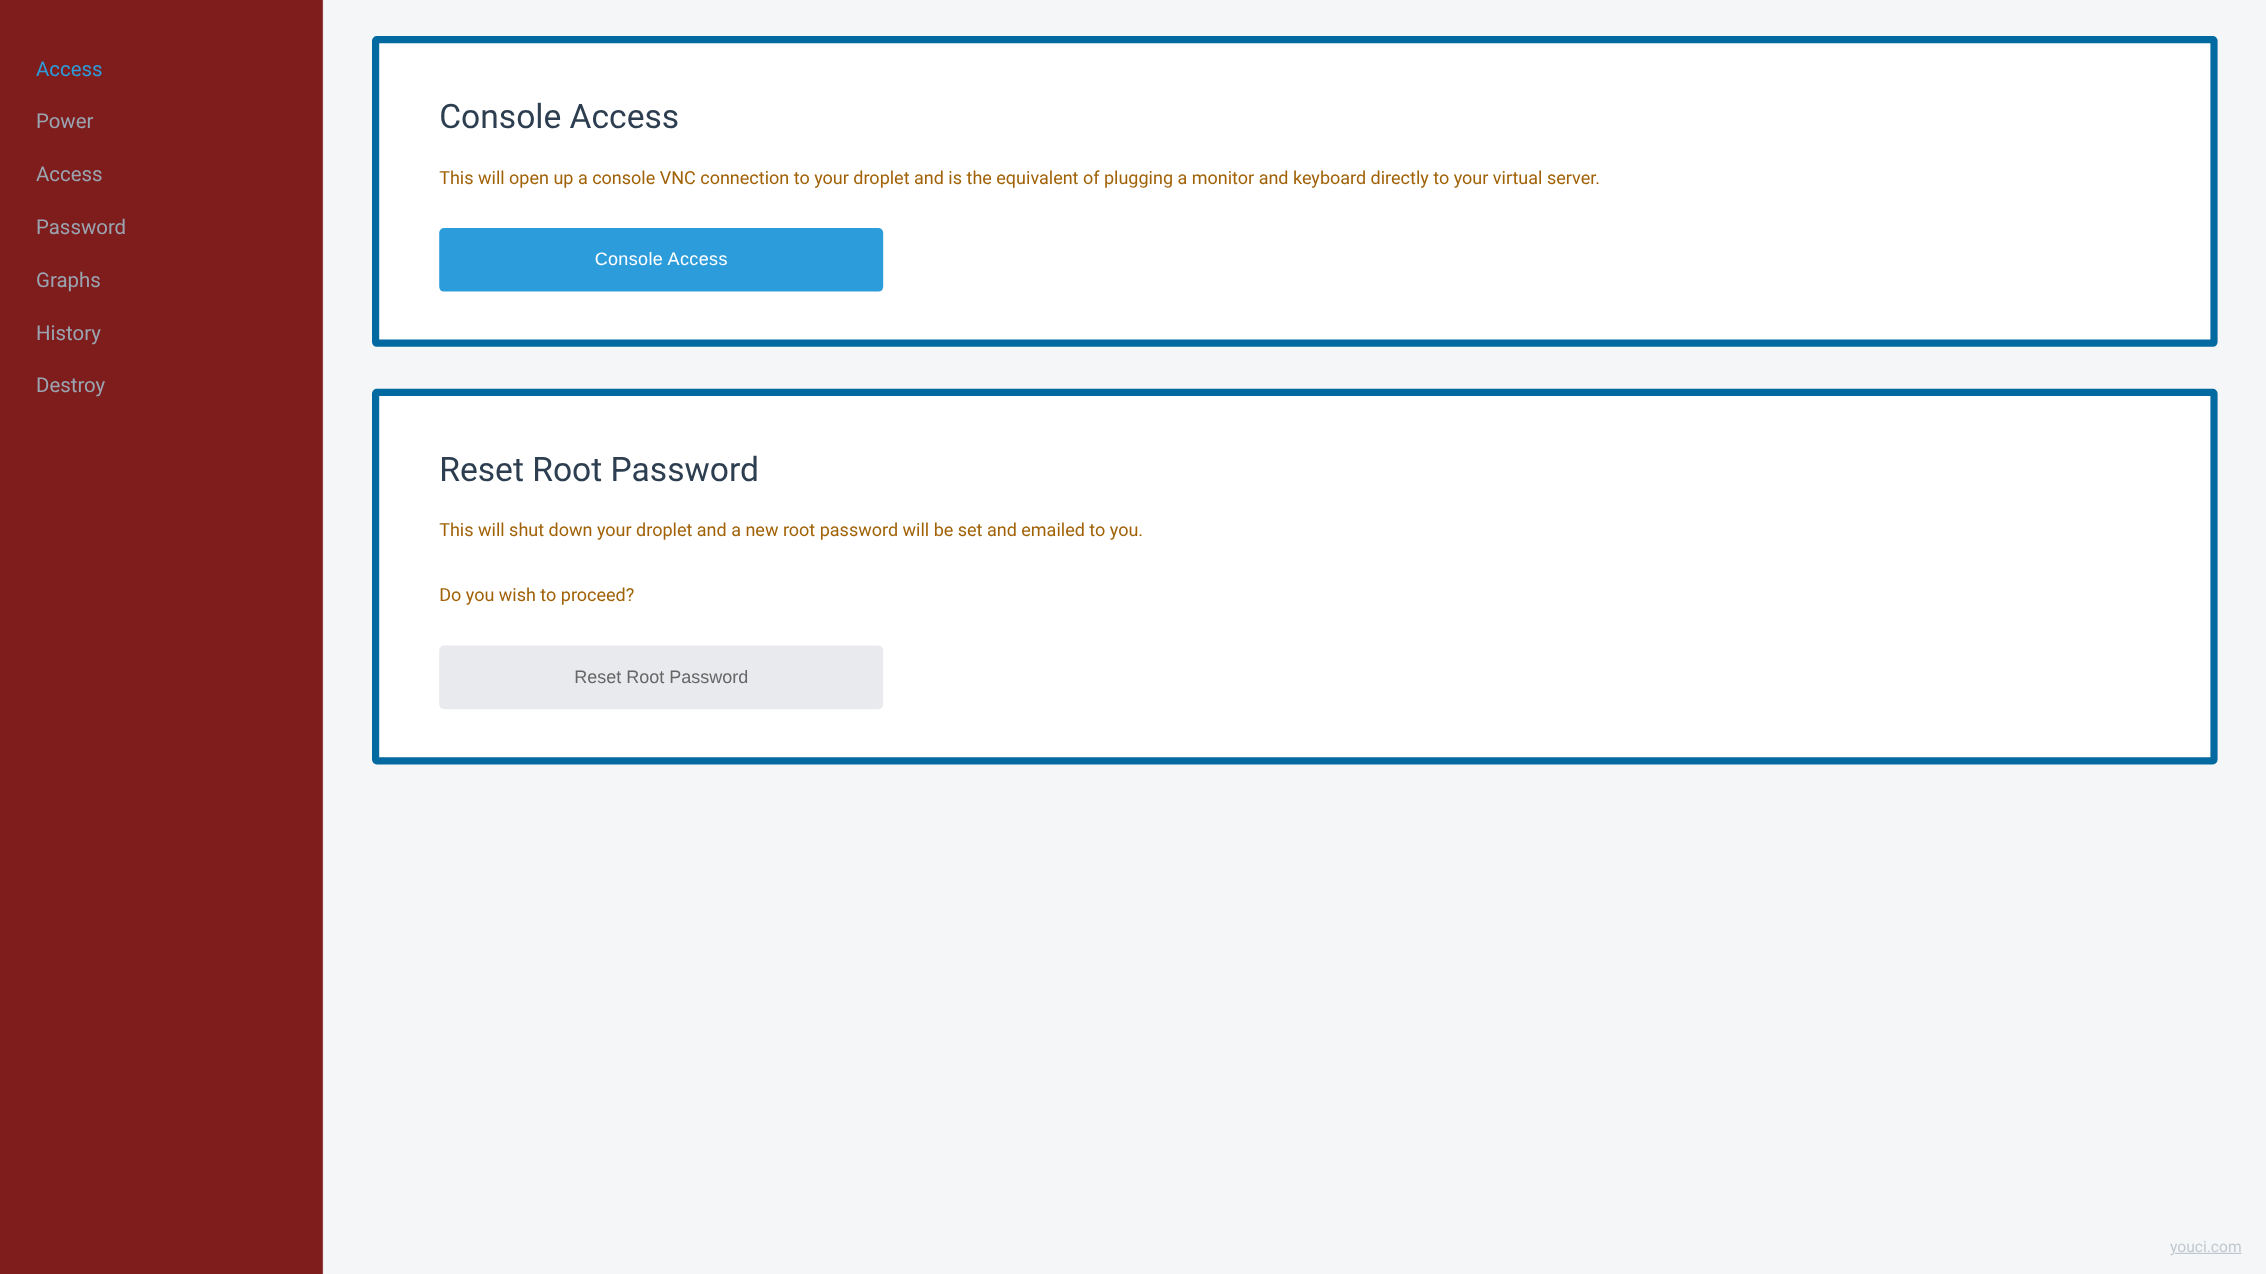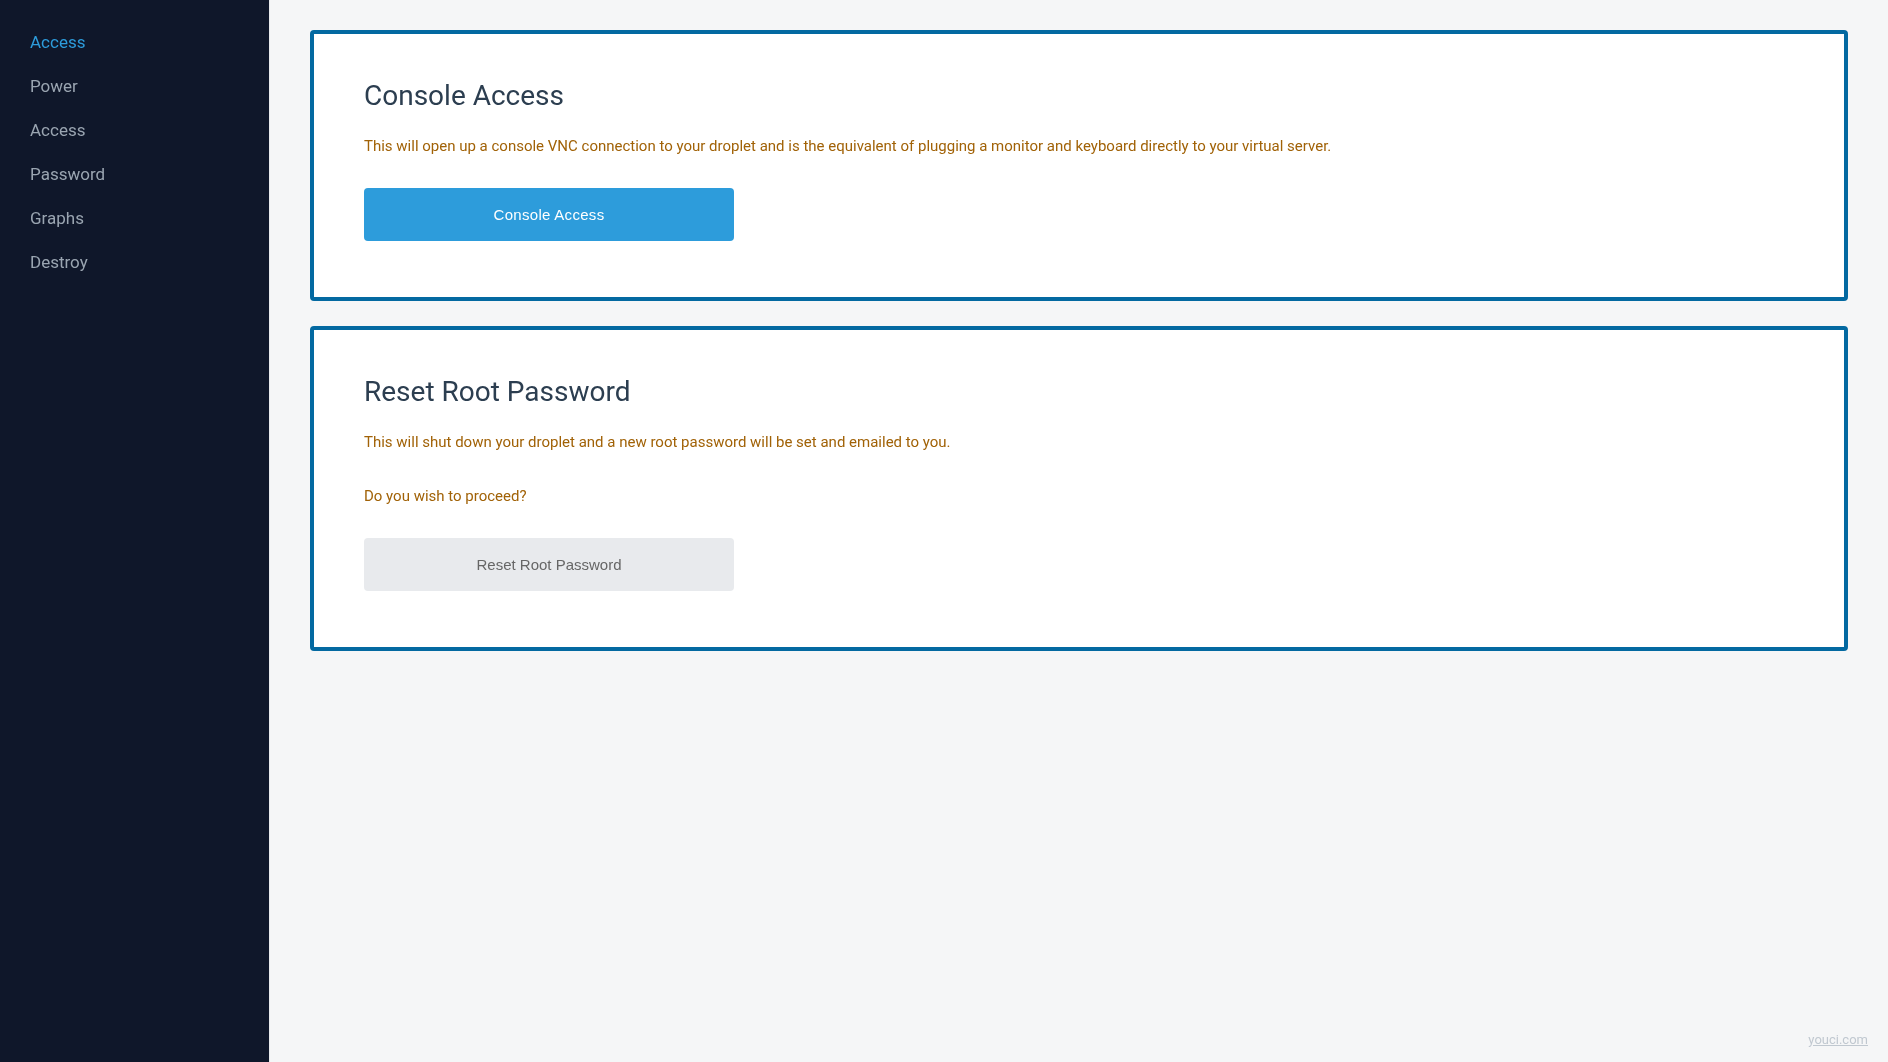--- a/index.html
+++ b/index.html
@@ -12,22 +12,22 @@
       font-family: -apple-system, BlinkMacSystemFont, 'Segoe UI', Roboto, Helvetica, Arial, sans-serif;
       background: #f5f6f7;
       display: flex;
       min-height: 1062px;
       width: 1888px;
     }
 
     .sidebar {
       width: 270px;
       min-width: 270px;
-      background: #0f172a;
-      padding: 20px 0;
+      background: #7f1d1d;
+      padding: 36px 0;
       border-right: 1px solid #e8eaed;
     }
 
     .sidebar-item {
       display: block;
       padding: 12px 30px;
       font-size: 17px;
       color: #9aa5b1;
       cursor: pointer;
       text-decoration: none;
@@ -39,24 +39,24 @@
 
     .main-content {
       flex: 1;
       padding: 30px 40px;
       background: #f5f6f7;
       position: relative;
     }
 
     .card {
       background: #fff;
-      border: 4px solid #0369a1;
+      border: 6px solid #0369a1;
       border-radius: 4px;
-      padding: 45px 50px 56px 50px;
-      margin-bottom: 25px;
+      padding: 45px 50px 40px 50px;
+      margin-bottom: 35px;
     }
 
     .card-title {
       font-size: 28px;
       font-weight: 400;
       color: #2c3e50;
       margin-bottom: 22px;
     }
 
     .card-description {
@@ -103,20 +103,21 @@
   </style>
 </head>
 <body>
 
 <nav class="sidebar">
   <a class="sidebar-item active">Access</a>
   <a class="sidebar-item">Power</a>
   <a class="sidebar-item">Access</a>
   <a class="sidebar-item">Password</a>
   <a class="sidebar-item">Graphs</a>
+  <a class="sidebar-item">History</a>
   <a class="sidebar-item">Destroy</a>
 </nav>
 
 <main class="main-content">
 
   <div class="card">
     <h2 class="card-title">Console Access</h2>
     <p class="card-description">This will open up a console VNC connection to your droplet and is the equivalent of plugging a monitor and keyboard directly to your virtual server.</p>
     <button class="btn-primary">Console Access</button>
   </div>

